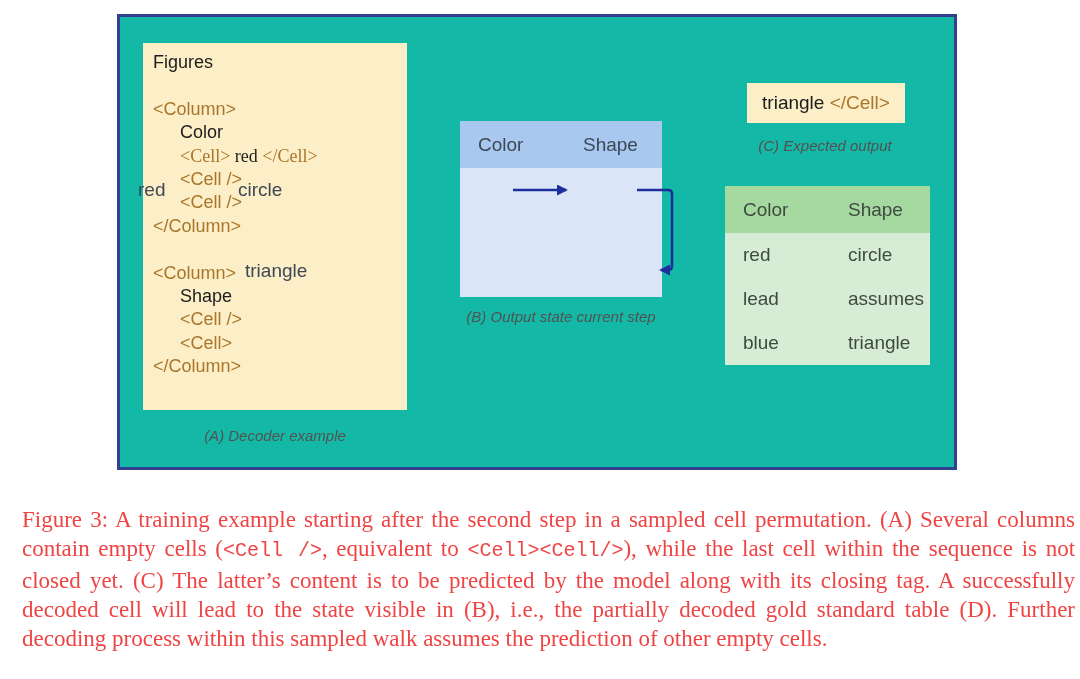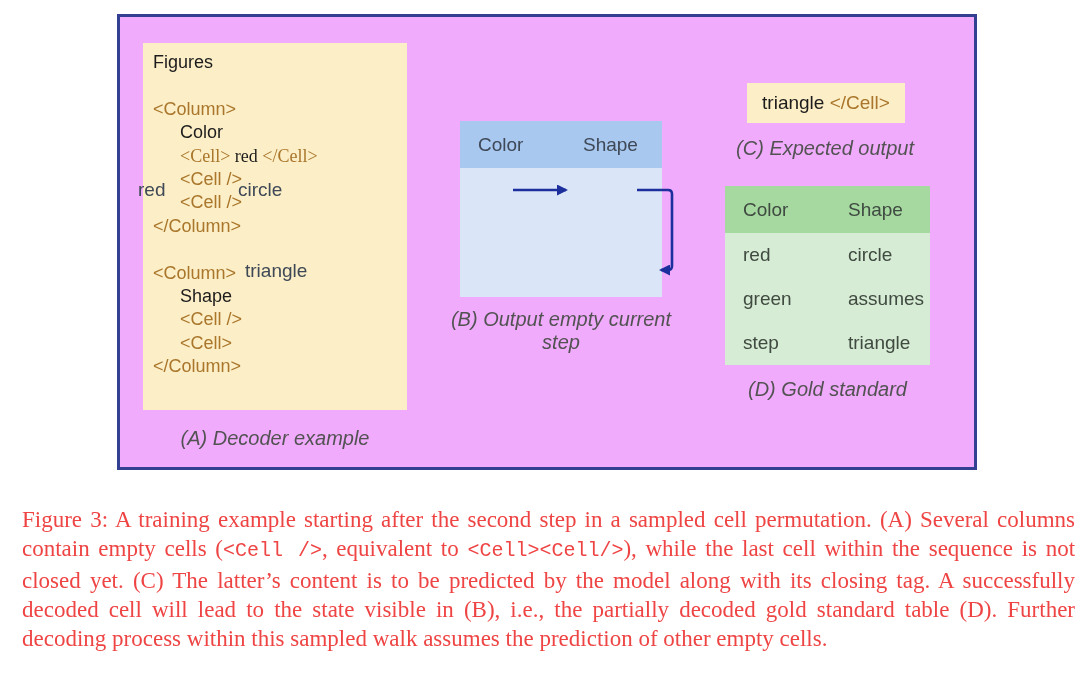--- a/index.html
+++ b/index.html
@@ -3,35 +3,35 @@
 <meta charset="utf-8">
 <style>
   html,body { margin:0; padding:0; background:#ffffff; }
   .stage {
     position:relative; width:1080px; height:679px; background:#fff;
     font-family:"Liberation Sans", sans-serif; overflow:hidden;
   }
   
   .figure-box {
     position:absolute; left:117px; top:14px; width:834px; height:450px;
-    border:3px solid var(--border); background:#f0abfc;padding-left:20px;
+    border:3px solid var(--border); background:#14b8a6;
   }
   
   .panel-a {
     position:absolute; left:23px; top:26px; width:244px; height:351px;
     padding:8px 10px; background:var(--yellow);
     font-size:18px; line-height:23.4px; color:var(--ink);
   }
   .code-line { white-space:pre; }
   .tag { color:var(--tag); }
   .plain { color:var(--ink); }
   
   .plabel {
     position:absolute; font-style:italic; color:var(--label);
-    font-size:20px; text-align:center;
+    font-size:15px; text-align:center;
   }
   #labelA { left:23px;  top:410px; width:264px; }
   #labelB { left:320px; top:291px; width:242px; }
   #labelC { left:605px; top:120px; width:200px; }
   #labelD { left:605px; top:361px; width:205px; }
   
   .tableB {
     position:absolute; left:340px; top:104px; width:202px; height:176px;
     background:var(--blueBody); font-size:19px; color:var(--blueInk);
   }
@@ -109,42 +109,41 @@
 
     <svg class="arrows" viewBox="0 0 834 450">
       <defs>
         <marker id="ah" viewBox="0 0 11 11" refX="9" refY="5.5" markerWidth="11" markerHeight="11" markerUnits="userSpaceOnUse" orient="auto">
           <path d="M0,0 L11,5.5 L0,11 Z" fill="currentColor"></path>
         </marker>
       </defs>
       <path d="M393,173 H446" fill="none" stroke="currentColor" stroke-width="2.6" marker-end="url(#ah)"></path>
       <path d="M517,173 H548 Q552,173 552,177 V249 Q552,253 548,253 H541" fill="none" stroke="currentColor" stroke-width="2.6" marker-end="url(#ah)"></path>
     </svg>
-    <div class="plabel" id="labelB">(B) Output empty current step</div>
+    <div class="plabel" id="labelB">(B) Output state current step</div>
 
     <div class="panel-c" id="panelC"><span class="plain">triangle </span><span class="tag">&lt;/Cell&gt;</span></div>
     <div class="plabel" id="labelC">(C) Expected output</div>
 
     <div class="tableD" id="tableD">
       <div class="hdr">
         <span class="col1">Color</span>
         <span class="col2">Shape</span>
       </div>
     <div class="drow">
           <span class="col1">red</span>
           <span class="col2">circle</span>
         </div>
         <div class="drow">
-          <span class="col1">green</span>
+          <span class="col1">lead</span>
           <span class="col2">assumes</span>
         </div>
         <div class="drow">
-          <span class="col1">step</span>
+          <span class="col1">blue</span>
           <span class="col2">triangle</span>
         </div>
       </div>
-    <div class="plabel" id="labelD">(D) Gold standard</div>
 
   </div>
 
   <p class="caption" id="figCaption"><span>Figure 3: A training example starting after the second step in a sampled cell permutation. (A) Several columns contain empty cells (</span><span class="mono">&lt;Cell /&gt;</span><span>, equivalent to </span><span class="mono">&lt;Cell&gt;&lt;Cell/&gt;</span><span>), while the last cell within the sequence is not closed yet. (C) The latter’s content is to be predicted by the model along with its closing tag. A successfully decoded cell will lead to the state visible in (B), i.e., the partially decoded gold standard table (D). Further decoding process within this sampled walk assumes the prediction of other empty cells.</span></p>
 
 </div>
 
 </body></html>

